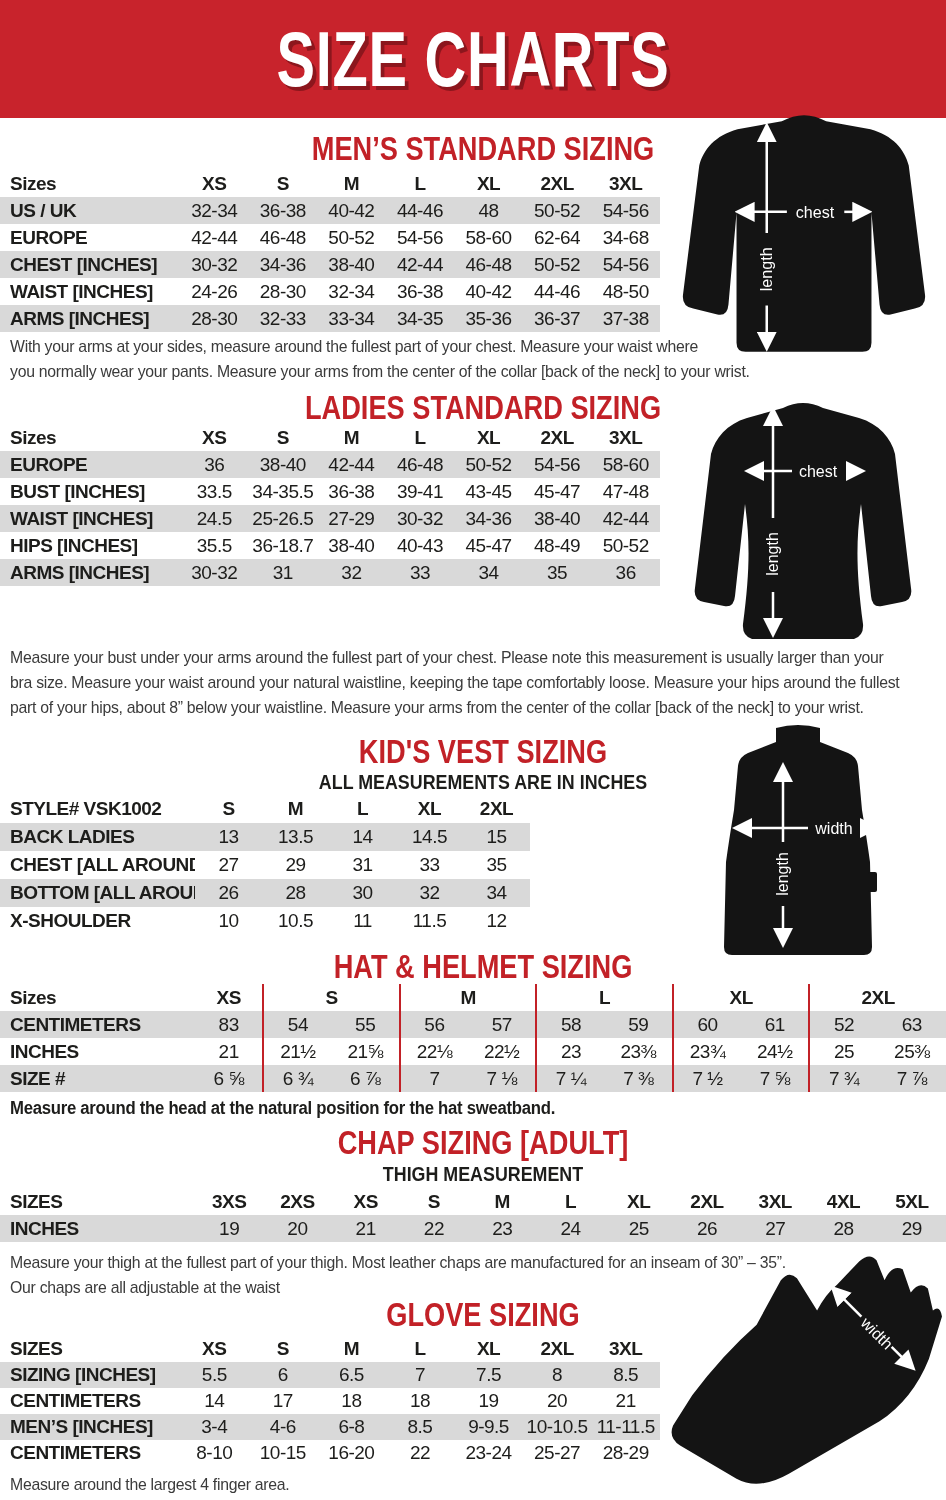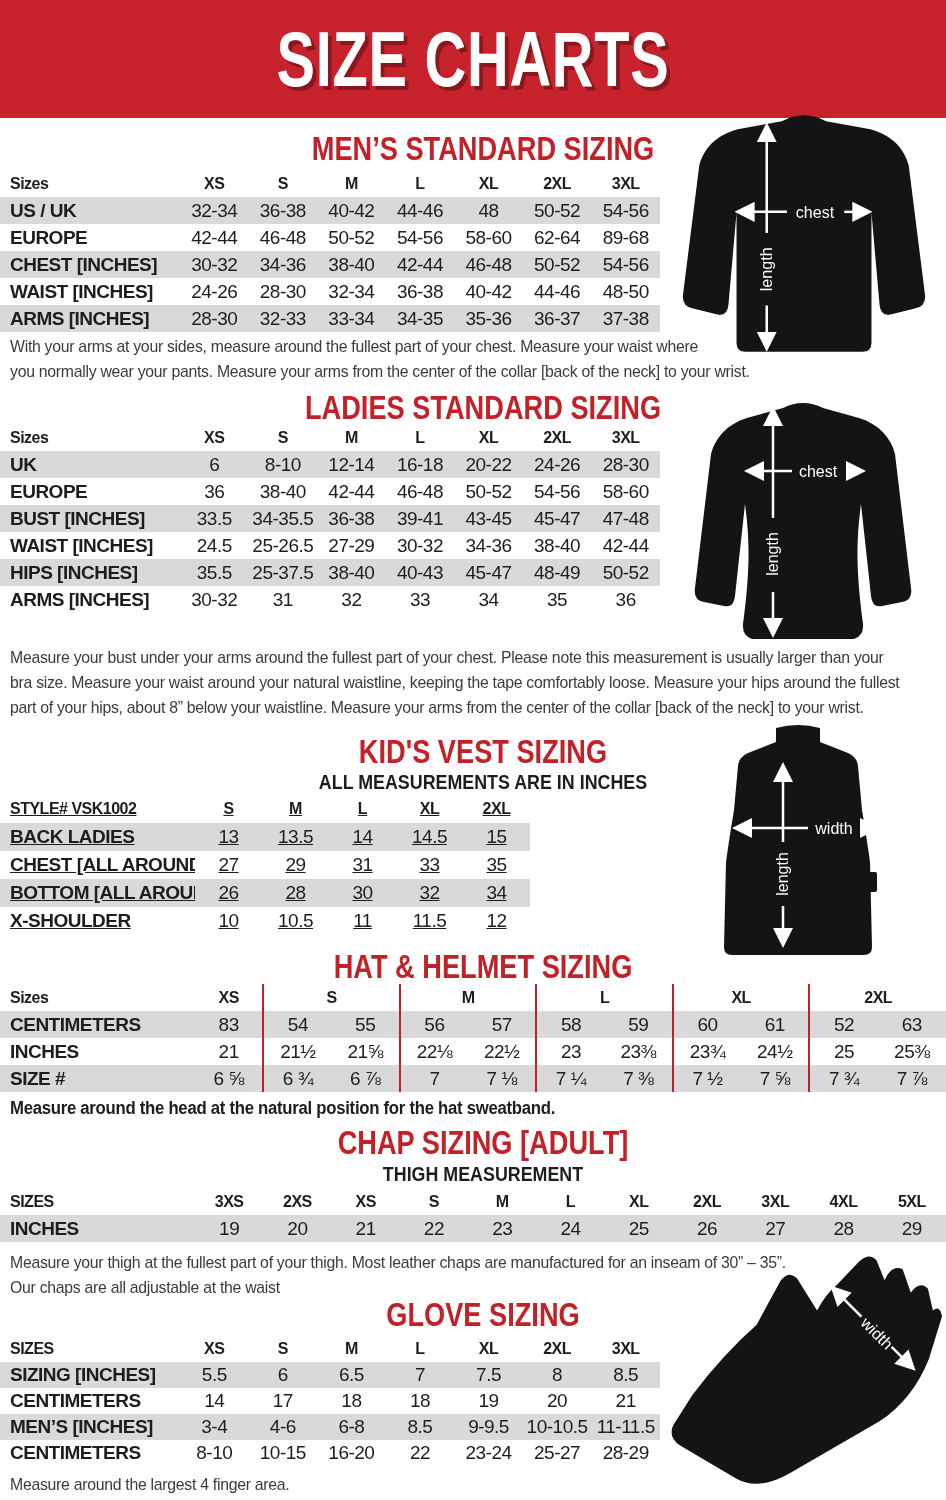--- a/index.html
+++ b/index.html
@@ -17,30 +17,30 @@
              color:#c22127;font-weight:bold;font-size:34px;line-height:36px;
              transform:scaleX(.8);white-space:nowrap;}
   .sec-sub{position:absolute;left:20px;width:926px;margin:0;text-align:center;
            color:#1d1d1b;font-weight:bold;font-size:21px;line-height:22px;
            transform:scaleX(.85);white-space:nowrap;}
 
   
   table.tbl{position:absolute;border-collapse:collapse;table-layout:fixed;}
   .tbl th,.tbl td{padding:0;text-align:center;white-space:nowrap;overflow:hidden;
                   letter-spacing:-.5px;}
-  .tbl th{font-weight:bold;font-size:16px;}
+  .tbl th{font-weight:bold;font-size:19px;}
   .tbl td{font-size:19px;font-weight:normal;}
   .tbl .lbl{text-align:left;padding-left:10px;font-weight:bold;}
   .tbl tbody tr:nth-child(odd) td{background:#d9d9d9;}
 
   #mens-table{left:0;top:170px;width:660px;}   #mens-table tr{height:27px;}
   #mens-table th:first-child{width:170px;}
   #ladies-table{left:0;top:424px;width:660px;} #ladies-table tr{height:27px;}
   #ladies-table th:first-child{width:170px;}
-  #kids-table{left:0;top:795px;width:530px;}   #kids-table tr{height:28px;text-decoration:underline;}
+  #kids-table{left:0;top:795px;width:530px;}   #kids-table tr{height:28px;}
   #kids-table th:first-child{width:185px;}
   #hat-table{left:0;top:984px;width:946px;}    #hat-table tr{height:27px;}
   #hat-table th:first-child{width:185px;}
   #chap-table{left:0;top:1188px;width:946px;}  #chap-table tr{height:27px;}
   #chap-table th:first-child{width:185px;}
   #glove-table{left:0;top:1336px;width:660px;} #glove-table tr{height:26px;}
   #glove-table th:first-child{width:170px;}
 
   
   #hat-table thead th:nth-child(n+3){border-left:2px solid #c22127;}
@@ -100,21 +100,21 @@
           <td>54-56</td>
         </tr>
         <tr>
           <td class="lbl">EUROPE</td>
           <td>42-44</td>
           <td>46-48</td>
           <td>50-52</td>
           <td>54-56</td>
           <td>58-60</td>
           <td>62-64</td>
-          <td>89-68</td>
+          <td>34-68</td>
         </tr>
         <tr>
           <td class="lbl">CHEST [INCHES]</td>
           <td>30-32</td>
           <td>34-36</td>
           <td>38-40</td>
           <td>42-44</td>
           <td>46-48</td>
           <td>50-52</td>
           <td>54-56</td>
@@ -155,30 +155,20 @@
           <th colspan="1">S</th>
           <th colspan="1">M</th>
           <th colspan="1">L</th>
           <th colspan="1">XL</th>
           <th colspan="1">2XL</th>
           <th colspan="1">3XL</th>
         </tr>
       </thead>
       <tbody>
         <tr>
-          <td class="lbl">UK</td>
-          <td>6</td>
-          <td>8-10</td>
-          <td>12-14</td>
-          <td>16-18</td>
-          <td>20-22</td>
-          <td>24-26</td>
-          <td>28-30</td>
-        </tr>
-        <tr>
           <td class="lbl">EUROPE</td>
           <td>36</td>
           <td>38-40</td>
           <td>42-44</td>
           <td>46-48</td>
           <td>50-52</td>
           <td>54-56</td>
           <td>58-60</td>
         </tr>
         <tr>
@@ -197,21 +187,21 @@
           <td>25-26.5</td>
           <td>27-29</td>
           <td>30-32</td>
           <td>34-36</td>
           <td>38-40</td>
           <td>42-44</td>
         </tr>
         <tr>
           <td class="lbl">HIPS [INCHES]</td>
           <td>35.5</td>
-          <td>25-37.5</td>
+          <td>36-18.7</td>
           <td>38-40</td>
           <td>40-43</td>
           <td>45-47</td>
           <td>48-49</td>
           <td>50-52</td>
         </tr>
         <tr>
           <td class="lbl">ARMS [INCHES]</td>
           <td>30-32</td>
           <td>31</td>

